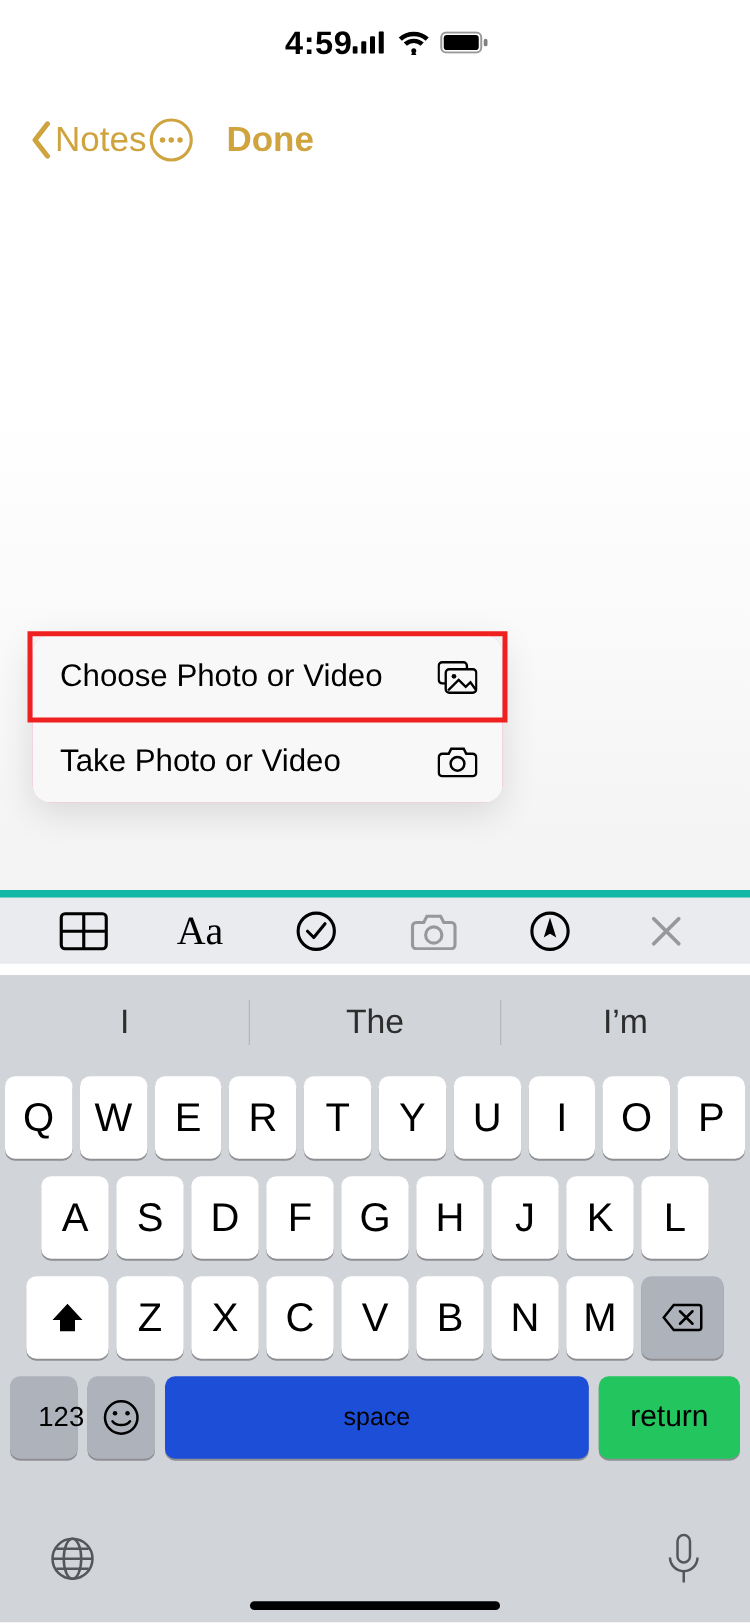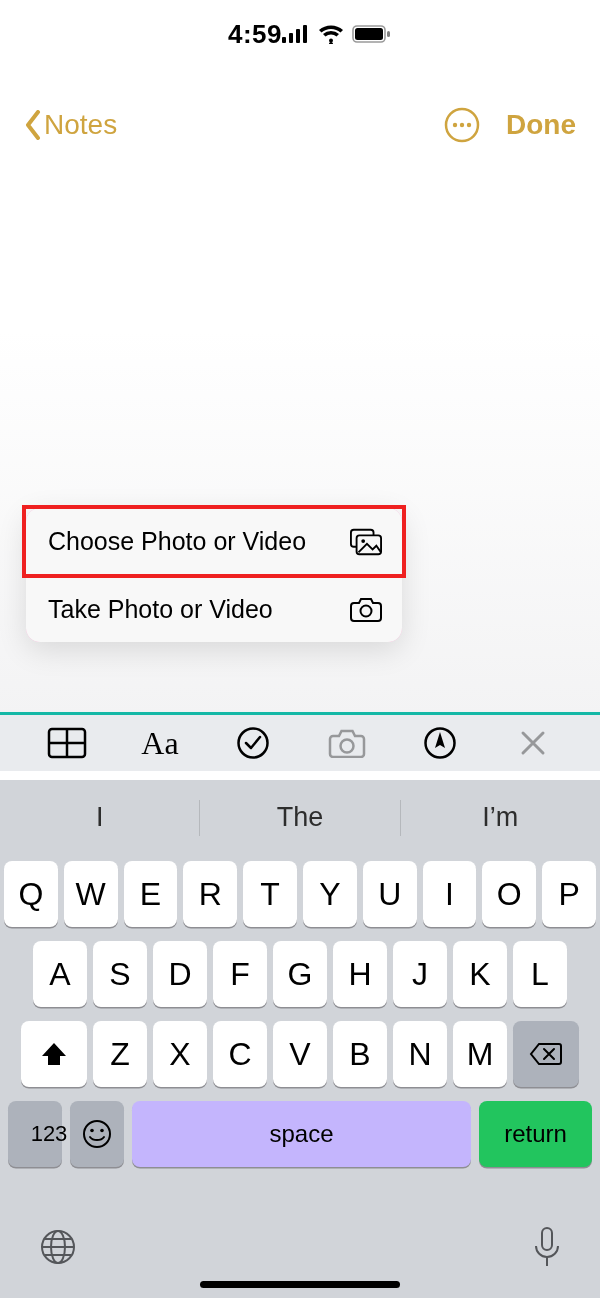--- a/index.html
+++ b/index.html
@@ -5,62 +5,62 @@
   * { box-sizing: border-box; margin: 0; padding: 0; }
   html, body { width: 600px; height: 1298px; font-family: -apple-system, "Helvetica Neue", Helvetica, Arial, sans-serif; background: #ffffff; overflow: hidden; position: relative; }
   .phone { position: relative; width: 600px; height: 1298px; }
 
   
   .status-bar { position: absolute; top: 0; left: 0; right: 0; height: 68px; display: flex; align-items: center; justify-content: center; padding: 0 26px 0 46px; }
   .status-time { font-size: 26px; font-weight: 600; letter-spacing: 0.5px; }
   .status-icons { display: flex; align-items: center; gap: 8px; }
 
   
-  .nav-bar { position: absolute; top: 93px; left: 0; right: 0; height: 64px; display: flex; align-items: center; justify-content: space-between; padding: 0 24px; }
+  .nav-bar { position: absolute; top: 80px; left: 0; right: 0; height: 64px; display: flex; align-items: center; padding: 0 24px; }
   .nav-left { display: flex; align-items: center; cursor: pointer; }
   .nav-back-label { font-size: 28px; color: #cfa43f; margin-left: 2px; }
   .nav-chevron { width: 18px; height: 30px; }
   .nav-right { display: flex; align-items: center; gap: 24px; }
   .nav-more { width: 40px; height: 40px; display:flex;align-items:center;justify-content:center; cursor:pointer; }
   .nav-done { font-size: 28px; font-weight: 700; color: #cfa43f; cursor: pointer; }
 
   
   .fade { position:absolute; top: 150px; left:0; right:0; height: 600px;
     background: linear-gradient(to bottom, #ffffff 0%, #ffffff 30%, #f2f2f3 100%);
     pointer-events:none; }
 
   
   .popup { position: absolute; left: 26px; width: 376px; top: 508px; background: #f9a8d4; border-radius: 14px; overflow:hidden; box-shadow: 0 8px 30px rgba(0,0,0,0.12); }
   .popup-item { height: 67px; display:flex; align-items:center; justify-content:space-between; padding: 0 20px 0 22px; font-size: 25px; background:#f8f8f8; cursor:pointer; }
   .popup-item + .popup-item { border-top: 1px solid #0f172a; }
   .popup-icon { width:32px; height:32px; display:flex;align-items:center;justify-content:center; }
   .highlight-box { position:absolute; border: 4px solid #ef2020; pointer-events:none; left: 22px; top:505px; width:384px; height:73px; }
 
   
-  .format-bar { position:absolute; left:0; right:0; top: 712px; height: 59px; background:#e9ebee; display:flex; align-items:center; justify-content:space-around; padding: 0 20px; border-top:3px solid #14b8a6; }
+  .format-bar { position:absolute; left:0; right:0; top: 712px; height: 59px; background:#e9ebee; display:flex; align-items:center; justify-content:space-around; padding: 0 20px; border-top:6px solid #14b8a6; }
   .fbtn { width:50px;height:50px;display:flex;align-items:center;justify-content:center;cursor:pointer; }
   .fbtn.dim { opacity:0.35; }
 
   
   .kb { position:absolute; left:0; right:0; top:780px; bottom:0; background:#d1d4d9; }
   .suggestions { height:75px; display:flex; align-items:center; }
   .sugg { flex:1; text-align:center; font-size:27px; color:#2d2d2d; cursor:pointer; }
   .sugg-sep { width:1px; height:36px; background:#b5b8bc; }
 
   .key-rows { padding: 6px 4px 0 4px; }
   .key-row { display:flex; justify-content:center; gap:6px; margin-bottom:14px; }
   .key { background:#ffffff; border-radius:8px; box-shadow:0 1.5px 0 #8e8e93; height:66px; flex:1; display:flex;align-items:center;justify-content:center; font-size:32px; cursor:pointer; max-width:54px; }
   .row2 { padding: 0 28px; }
   .key-fn { background:#adb2bb; }
   .key-shift, .key-back { width:66px; flex:none; max-width:none; }
   .key-shift { background:#ffffff; }
   .bottom-row { display:flex; gap:8px; padding:0 4px; margin-bottom:8px; }
   .key-123 { width:64px; flex:none; background:#adb2bb; font-size:22px;padding-left:28px; }
   .key-emoji { width:64px; flex:none; background:#adb2bb; }
-  .key-space { flex:1; background:#c4b5fd; max-width:none; font-size:24px; }
+  .key-space { flex:1; background:#1d4ed8; max-width:none; font-size:20px; }
   .key-return { width:113px; flex:none; background:#22c55e; font-size:24px; max-width:none; }
 
   .kb-bottom { position:absolute; bottom:0; left:0; right:0; height:90px; display:flex; align-items:center; justify-content:space-between; padding:0 38px 12px 38px; }
   .home-indicator { position:absolute; bottom:10px; left:50%; transform:translateX(-50%); width:200px; height:7px; background:#000; border-radius:4px; }
 
   svg { display:block; }
 </style>
 </head>
 <body>
 

